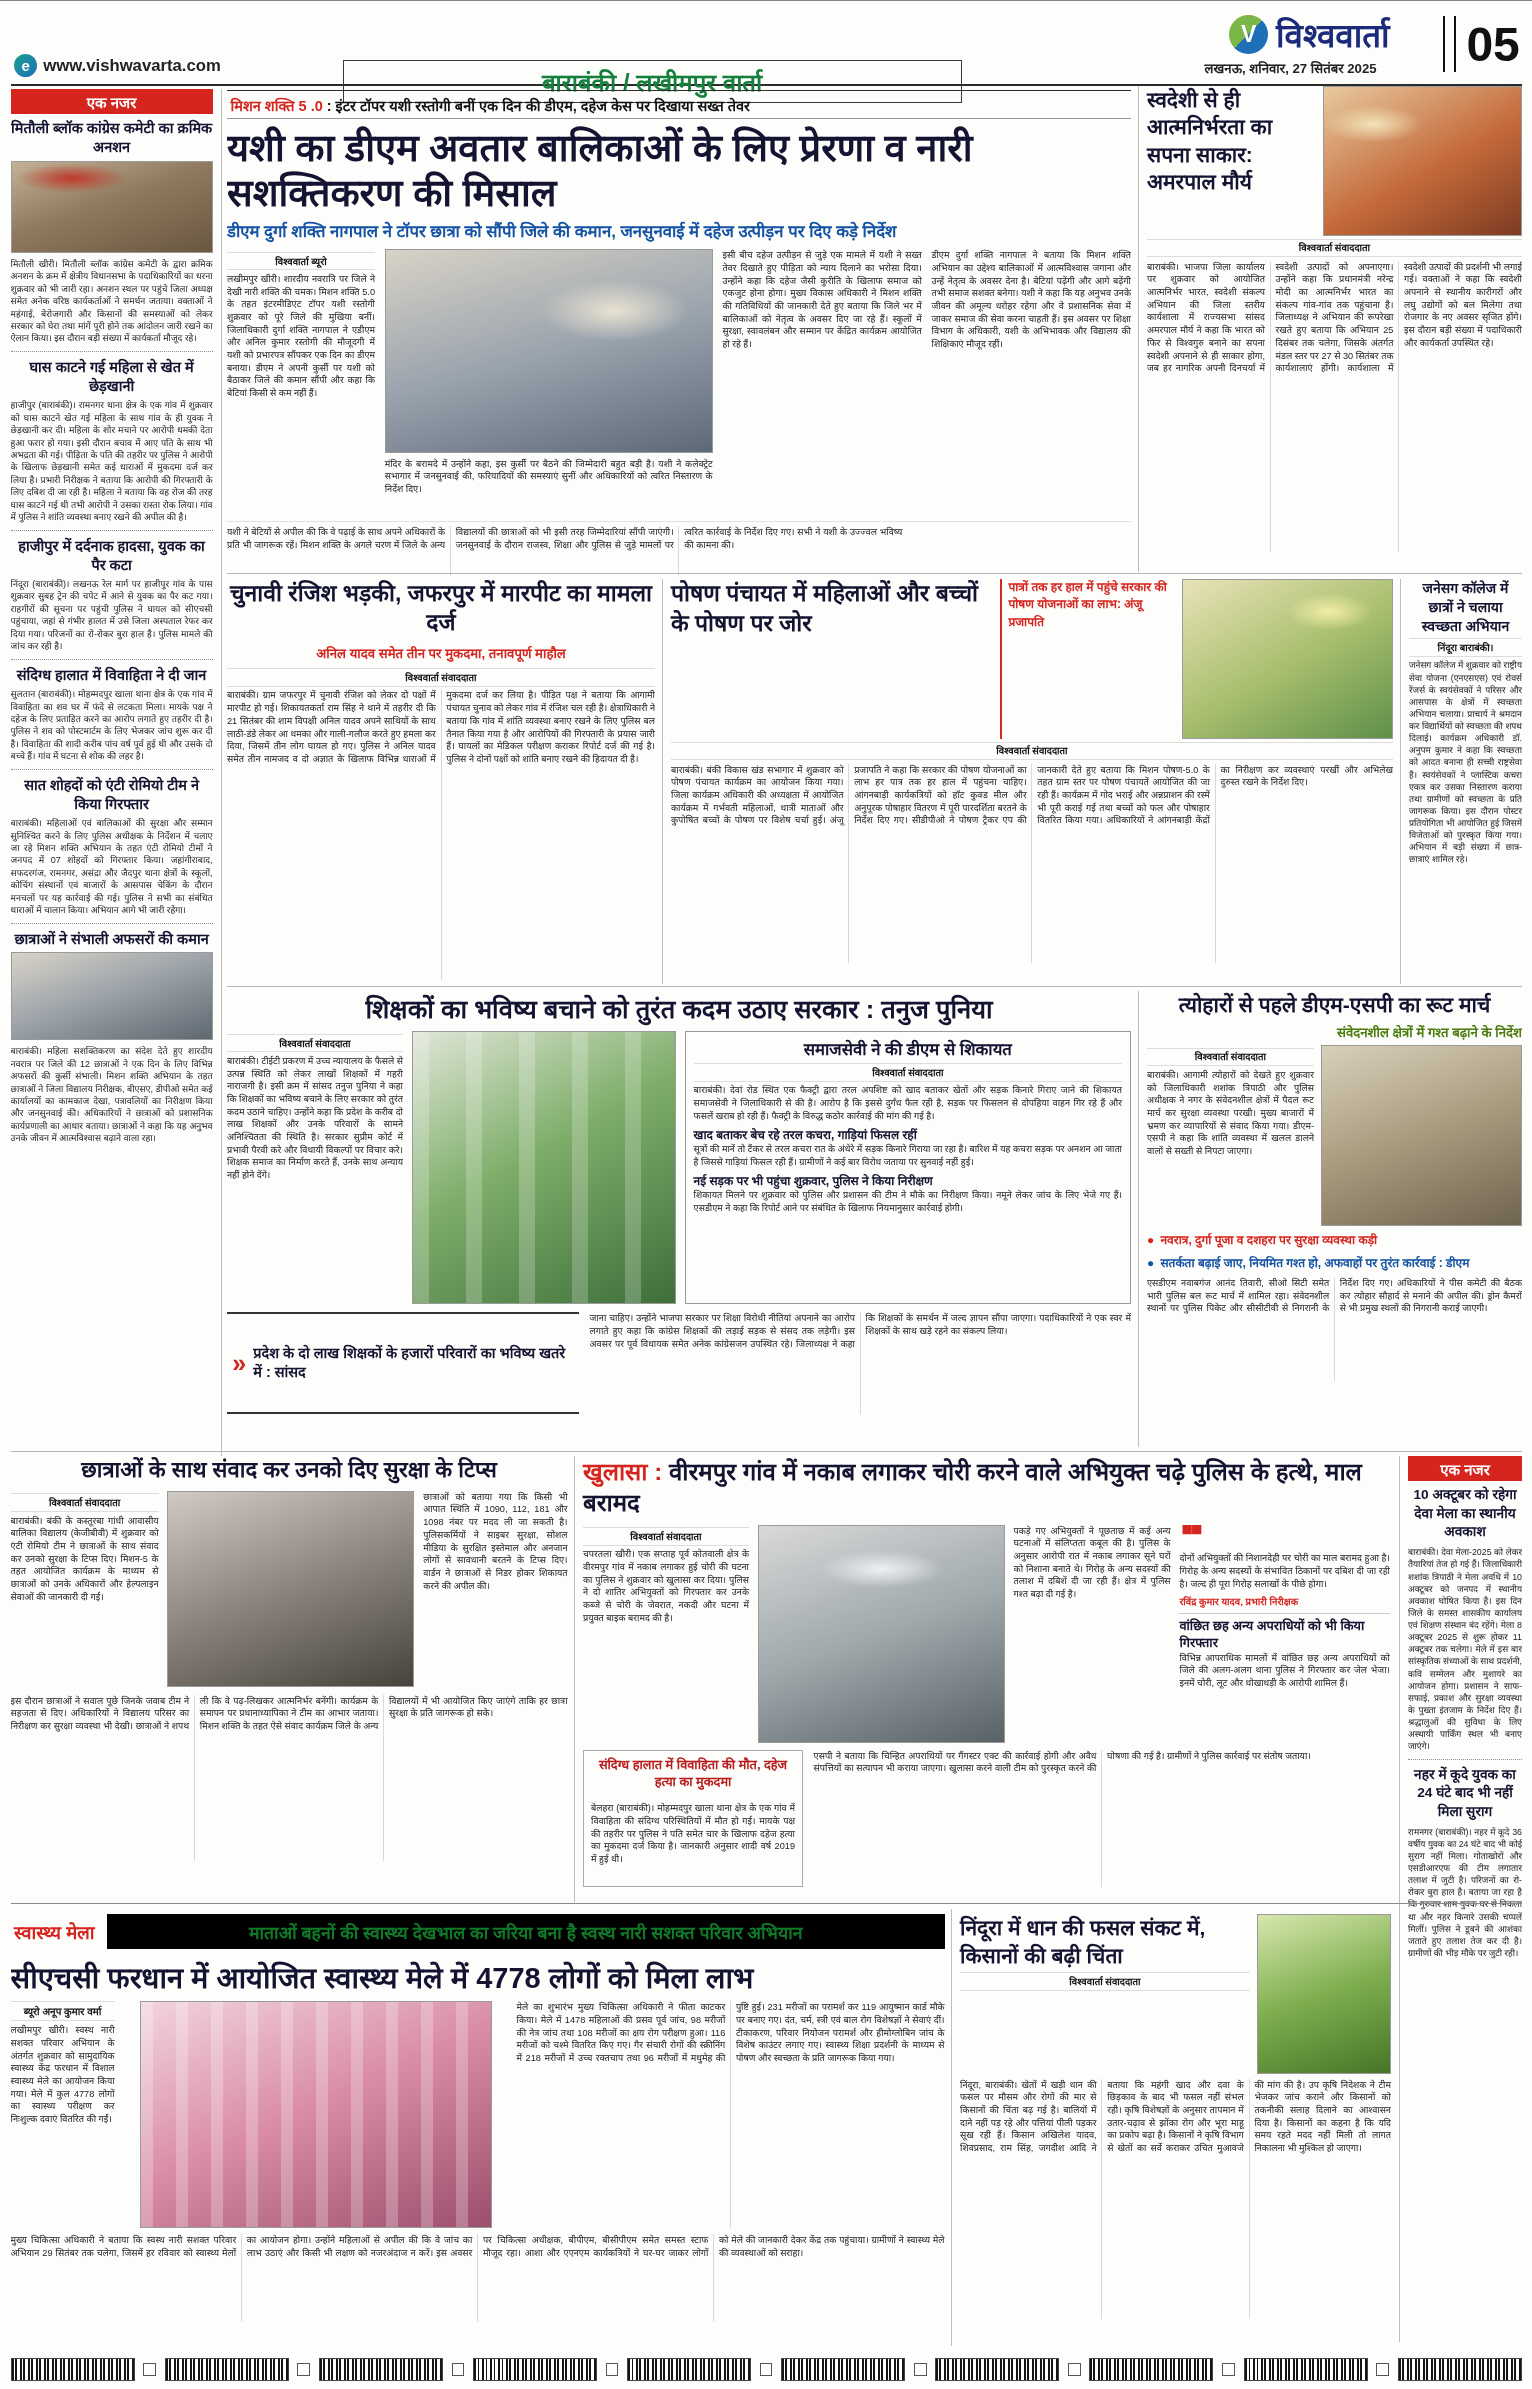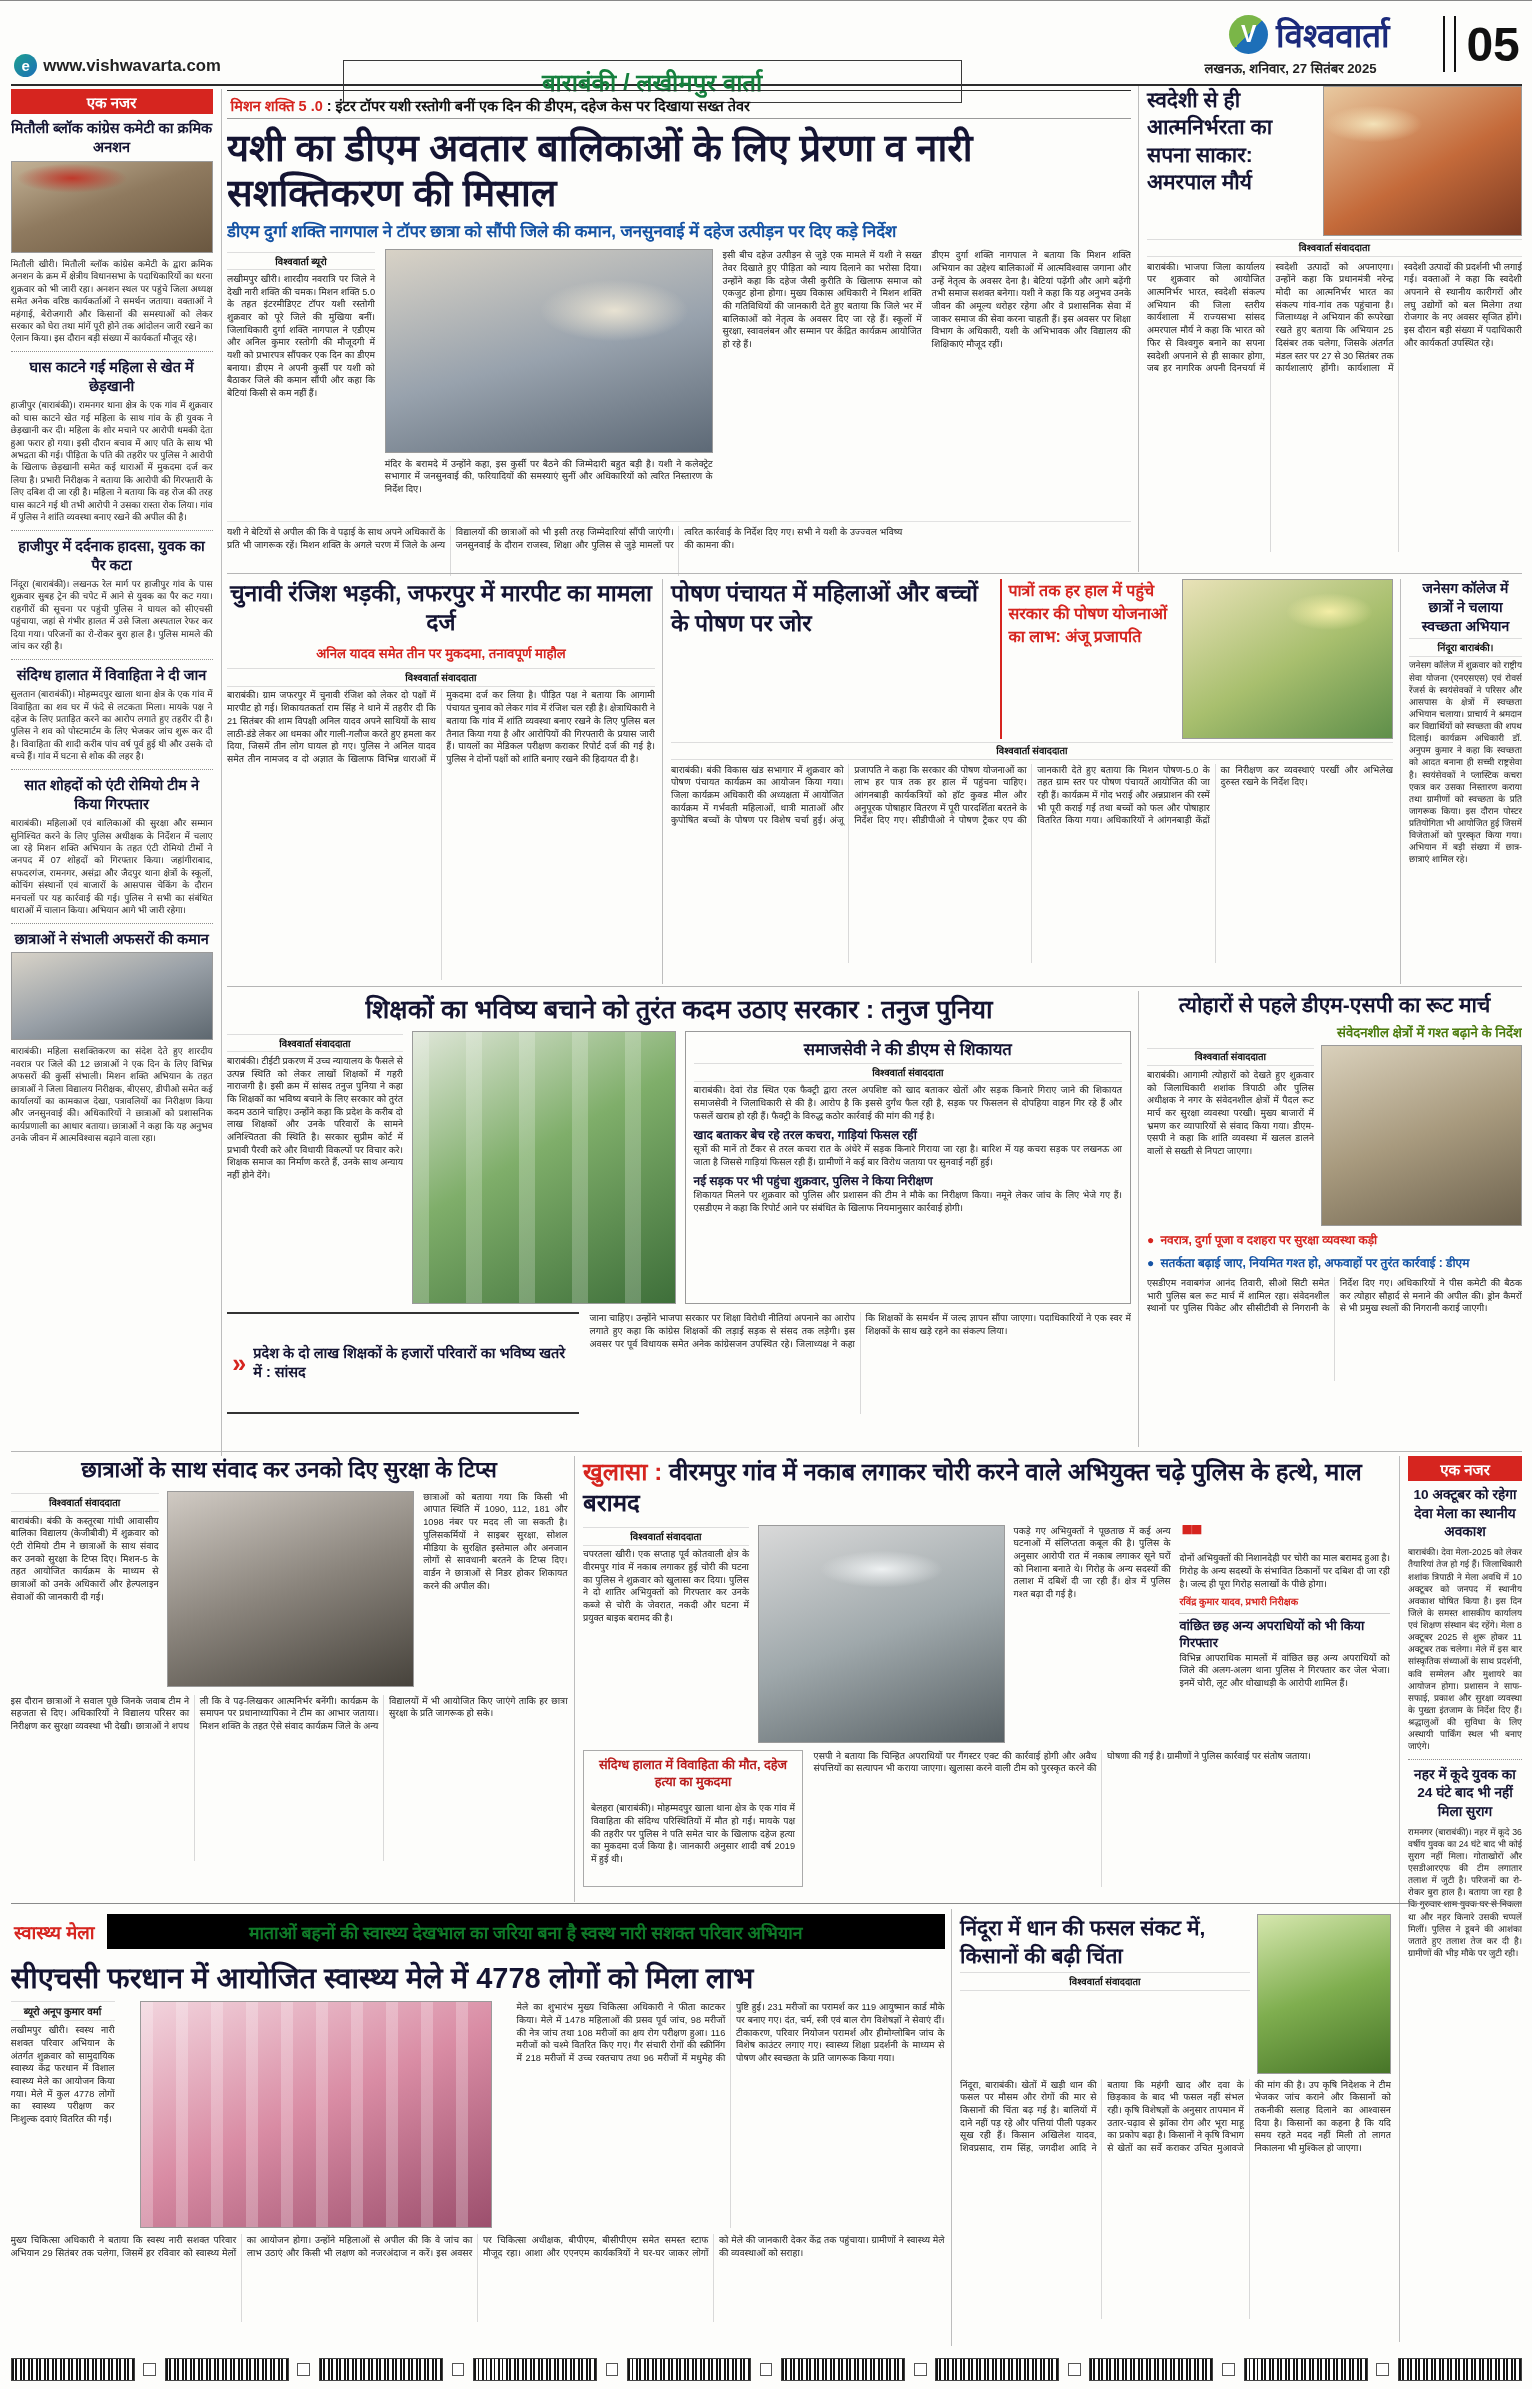--- a/index.html
+++ b/index.html
@@ -73,21 +73,21 @@
   
   .chunavi{left:227px;top:578px;width:428px;height:405px;}
   .ch-hl{font-size:23px;line-height:1.28;text-align:center;}
   .ch-sub{font-size:13.2px;font-weight:bold;text-align:center;margin:6.2px 8.8px;}
   .ch-body{height:291px;overflow:hidden;}
 
   
   .poshan{left:662px;top:578px;width:731px;height:405px;border-left:0.9px solid #bdbdbd;padding-left:8px;}
   .po-top{display:grid;grid-template-columns:1fr 173px 211px;gap:8.8px;}
   .po-hl{font-size:23px;line-height:1.3;}
-  .po-bullet{font-size:16px;font-weight:bold;line-height:1.45;border-left:2.6px solid #d6251f;padding-left:6.2px;}
+  .po-bullet{font-size:12px;font-weight:bold;line-height:1.45;border-left:2.6px solid #d6251f;padding-left:6.2px;}
   .ph-poshan{height:160px;}
   .po-body{height:199px;overflow:hidden;margin-top:3.5px;}
 
   
   .janesag{left:1400px;top:578px;width:122px;height:405px;border-left:0.9px solid #bdbdbd;padding-left:8px;}
   .ja-hl{font-size:14px;line-height:1.35;text-align:center;}
   .janesag .body-sm{font-size:8.8px;}
 
   
   .shikshak{left:227px;top:990px;width:904px;height:456px;}
@@ -271,21 +271,21 @@
       <div>
         <div class="byline">विश्ववार्ता संवाददाता</div>
         <div class="body-sm">बाराबंकी। टीईटी प्रकरण में उच्च न्यायालय के फैसले से उत्पन्न स्थिति को लेकर लाखों शिक्षकों में गहरी नाराजगी है। इसी क्रम में सांसद तनुज पुनिया ने कहा कि शिक्षकों का भविष्य बचाने के लिए सरकार को तुरंत कदम उठाने चाहिए। उन्होंने कहा कि प्रदेश के करीब दो लाख शिक्षकों और उनके परिवारों के सामने अनिश्चितता की स्थिति है। सरकार सुप्रीम कोर्ट में प्रभावी पैरवी करे और विधायी विकल्पों पर विचार करे। शिक्षक समाज का निर्माण करते हैं, उनके साथ अन्याय नहीं होने देंगे।</div>
       </div>
       <div class="ph ph-congress"></div>
       <div class="complaint">
         <div class="hl comp-hl">समाजसेवी ने की डीएम से शिकायत</div>
         <div class="byline">विश्ववार्ता संवाददाता</div>
         <div class="body-sm">बाराबंकी। देवां रोड स्थित एक फैक्ट्री द्वारा तरल अपशिष्ट को खाद बताकर खेतों और सड़क किनारे गिराए जाने की शिकायत समाजसेवी ने जिलाधिकारी से की है। आरोप है कि इससे दुर्गंध फैल रही है, सड़क पर फिसलन से दोपहिया वाहन गिर रहे हैं और फसलें खराब हो रही हैं। फैक्ट्री के विरुद्ध कठोर कार्रवाई की मांग की गई है।</div>
         <div class="comp-sub">खाद बताकर बेच रहे तरल कचरा, गाड़ियां फिसल रहीं</div>
-        <div class="body-sm">सूत्रों की मानें तो टैंकर से तरल कचरा रात के अंधेरे में सड़क किनारे गिराया जा रहा है। बारिश में यह कचरा सड़क पर लखनऊ आ जाता है जिससे गाड़ियां फिसल रही हैं। ग्रामीणों ने कई बार विरोध जताया पर सुनवाई नहीं हुई।</div>
+        <div class="body-sm">सूत्रों की मानें तो टैंकर से तरल कचरा रात के अंधेरे में सड़क किनारे गिराया जा रहा है। बारिश में यह कचरा सड़क पर अनशन आ जाता है जिससे गाड़ियां फिसल रही हैं। ग्रामीणों ने कई बार विरोध जताया पर सुनवाई नहीं हुई।</div>
         <div class="comp-sub">नई सड़क पर भी पहुंचा शुक्रवार, पुलिस ने किया निरीक्षण</div>
         <div class="body-sm">शिकायत मिलने पर शुक्रवार को पुलिस और प्रशासन की टीम ने मौके का निरीक्षण किया। नमूने लेकर जांच के लिए भेजे गए हैं। एसडीएम ने कहा कि रिपोर्ट आने पर संबंधित के खिलाफ नियमानुसार कार्रवाई होगी।</div>
       </div>
     </div>
     <div class="sh-bottom">
       <div class="quote-strip">
         <span class="q-marks red">»</span>
         <span>प्रदेश के दो लाख शिक्षकों के हजारों परिवारों का भविष्य खतरे में : सांसद</span>
       </div>
       <div class="body-sm cols2">जाना चाहिए। उन्होंने भाजपा सरकार पर शिक्षा विरोधी नीतियां अपनाने का आरोप लगाते हुए कहा कि कांग्रेस शिक्षकों की लड़ाई सड़क से संसद तक लड़ेगी। इस अवसर पर पूर्व विधायक समेत अनेक कांग्रेसजन उपस्थित रहे। जिलाध्यक्ष ने कहा कि शिक्षकों के समर्थन में जल्द ज्ञापन सौंपा जाएगा। पदाधिकारियों ने एक स्वर में शिक्षकों के साथ खड़े रहने का संकल्प लिया।</div>

